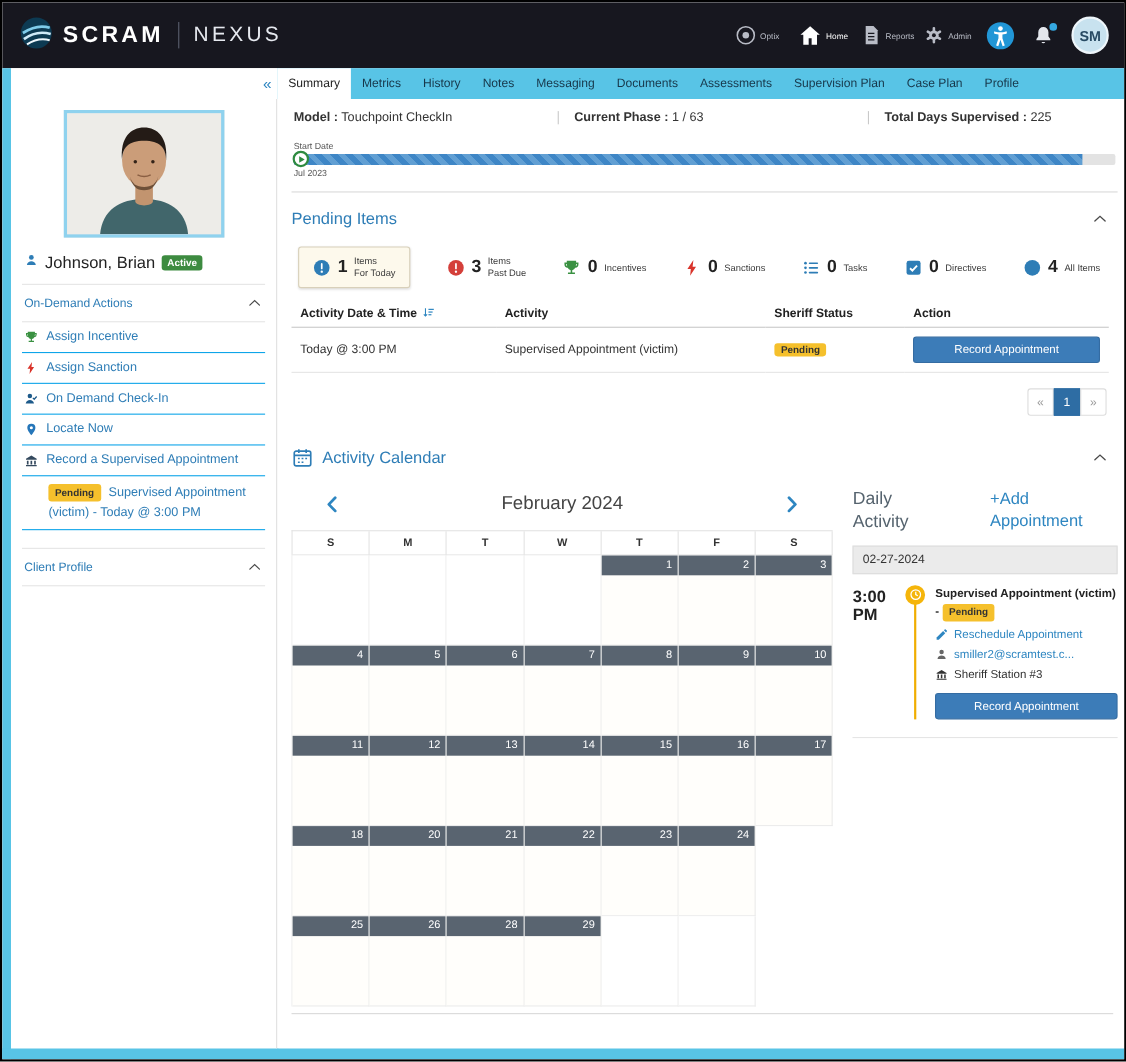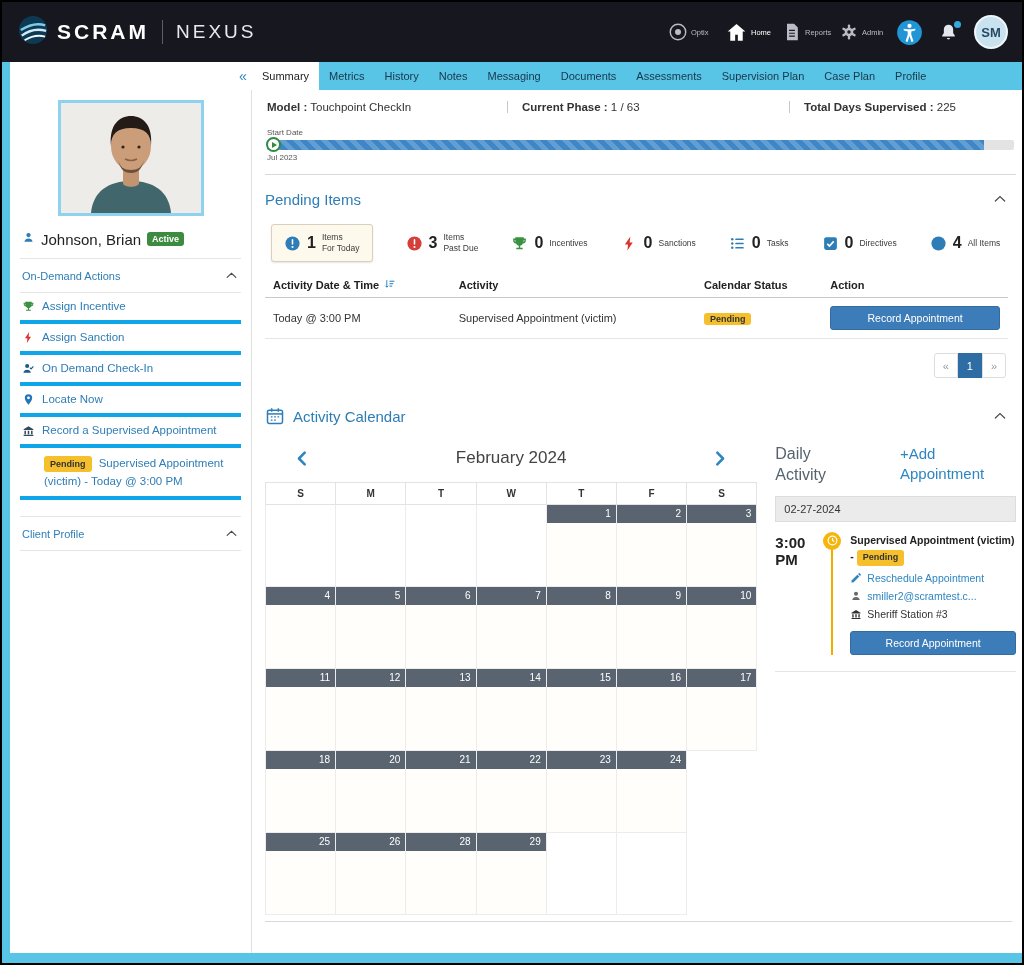--- a/index.html
+++ b/index.html
@@ -38,21 +38,21 @@
   
   .sidebar { position:absolute; top:88px; left:8px; width:242px; bottom:10px; background:#fff; border-right:1px solid #e0e0e0; padding:8px 10px 0 10px; overflow:hidden; }
   .photo { width:146px; height:116px; margin:2px auto 10px; border:3px solid #8fd2ee; background:#edece8; }
   .photo svg { display:block; }
   .client-row { display:flex; align-items:center; gap:6px; padding:4px 2px 10px; }
   .client-name { font-size:15px; color:#222; }
   .badge-active { background:#3d8b40; color:#fff; font-size:9px; font-weight:bold; padding:2px 5px; border-radius:3px; }
   .side-head { display:flex; justify-content:space-between; align-items:center; padding:9px 2px; border-top:1px solid #e5e5e5; border-bottom:1px solid #e5e5e5; color:#2e7db6; font-size:11px; cursor:pointer; }
   .side-head .chev { width:15px; height:15px; }
   .side-actions { list-style:none; }
-  .side-actions li { display:flex; align-items:flex-start; gap:7px; padding:6px 2px; border-bottom:4px solid #0ea5e9; font-size:11.5px; color:#2e7db6; cursor:pointer; line-height:1.3; }
+  .side-actions li { display:flex; align-items:flex-start; gap:7px; padding:6px 2px; border-bottom:1px solid #0ea5e9; font-size:11.5px; color:#2e7db6; cursor:pointer; line-height:1.3; }
   .side-actions li svg { width:13px; height:13px; flex:none; margin-top:1px; }
   .side-sub { display:block !important; padding-left:24px !important; line-height:1.6 !important; }
   .side-sub .sub-text { margin-left:4px; }
   .badge-pending { background:#f5c02c; color:#333; font-size:9px; font-weight:bold; padding:1px 6px; border-radius:3px; display:inline-block; white-space:nowrap; }
   .side-head.profile { margin-top:16px; }
 
   
   .main { position:absolute; top:88px; left:251px; right:0; bottom:10px; background:#fff; padding:0 6px 16px 12px; overflow:hidden; }
   .info-row { display:flex; align-items:center; height:34px; font-size:11.5px; color:#333; }
   .info-seg { padding:0 14px; }
@@ -458,21 +458,21 @@
                     </g>
                     <g fill="#2e86c1">
                       <rect x="12" y="5" width="9" height="2"></rect>
                       <rect x="12" y="9.5" width="7" height="2"></rect>
                       <rect x="12" y="14" width="5" height="2"></rect>
                     </g>
                   </svg>
                 </span>
             </th>
             <th class="col-act">Activity</th>
-            <th class="col-st">Calendar Status</th>
+            <th class="col-st">Sheriff Status</th>
             <th class="col-ac">Action</th>
           </tr>
         </thead>
         <tbody>
           <tr>
             <td>Today @ 3:00 PM</td>
             <td>Supervised Appointment (victim)</td>
             <td><span class="badge-pending">Pending</span></td>
             <td><button class="btn-primary">Record Appointment</button></td>
           </tr>

